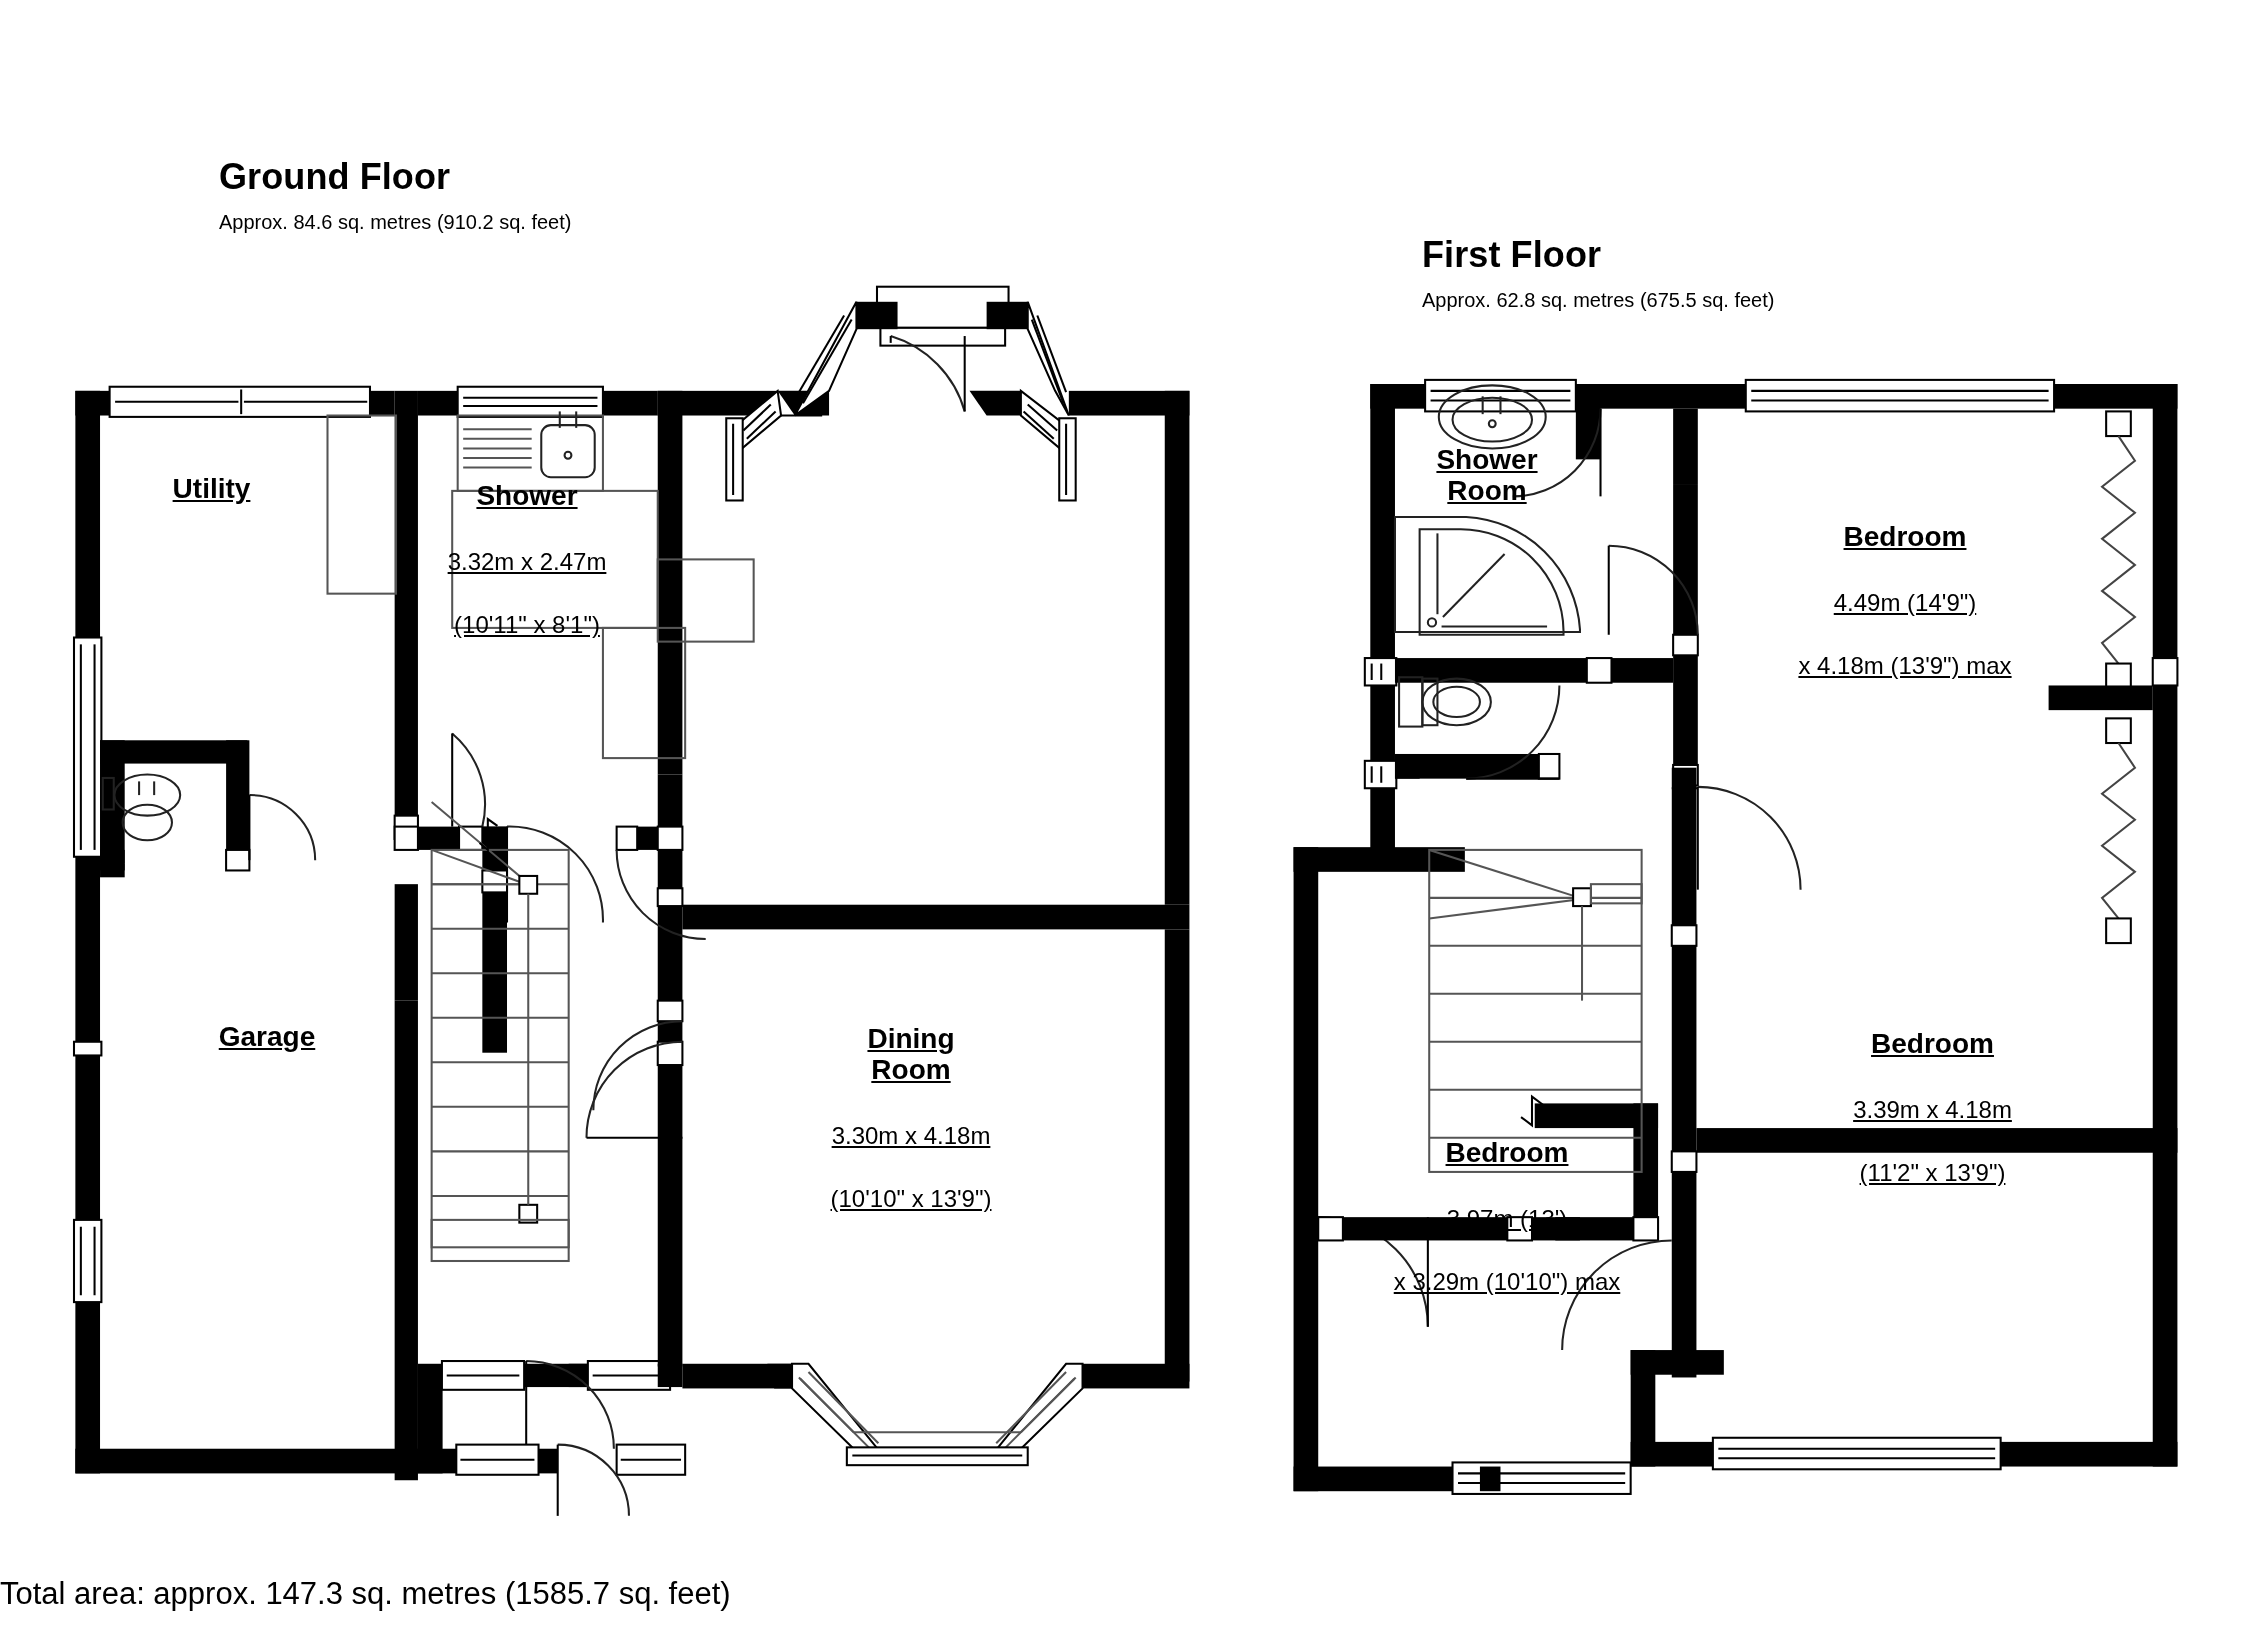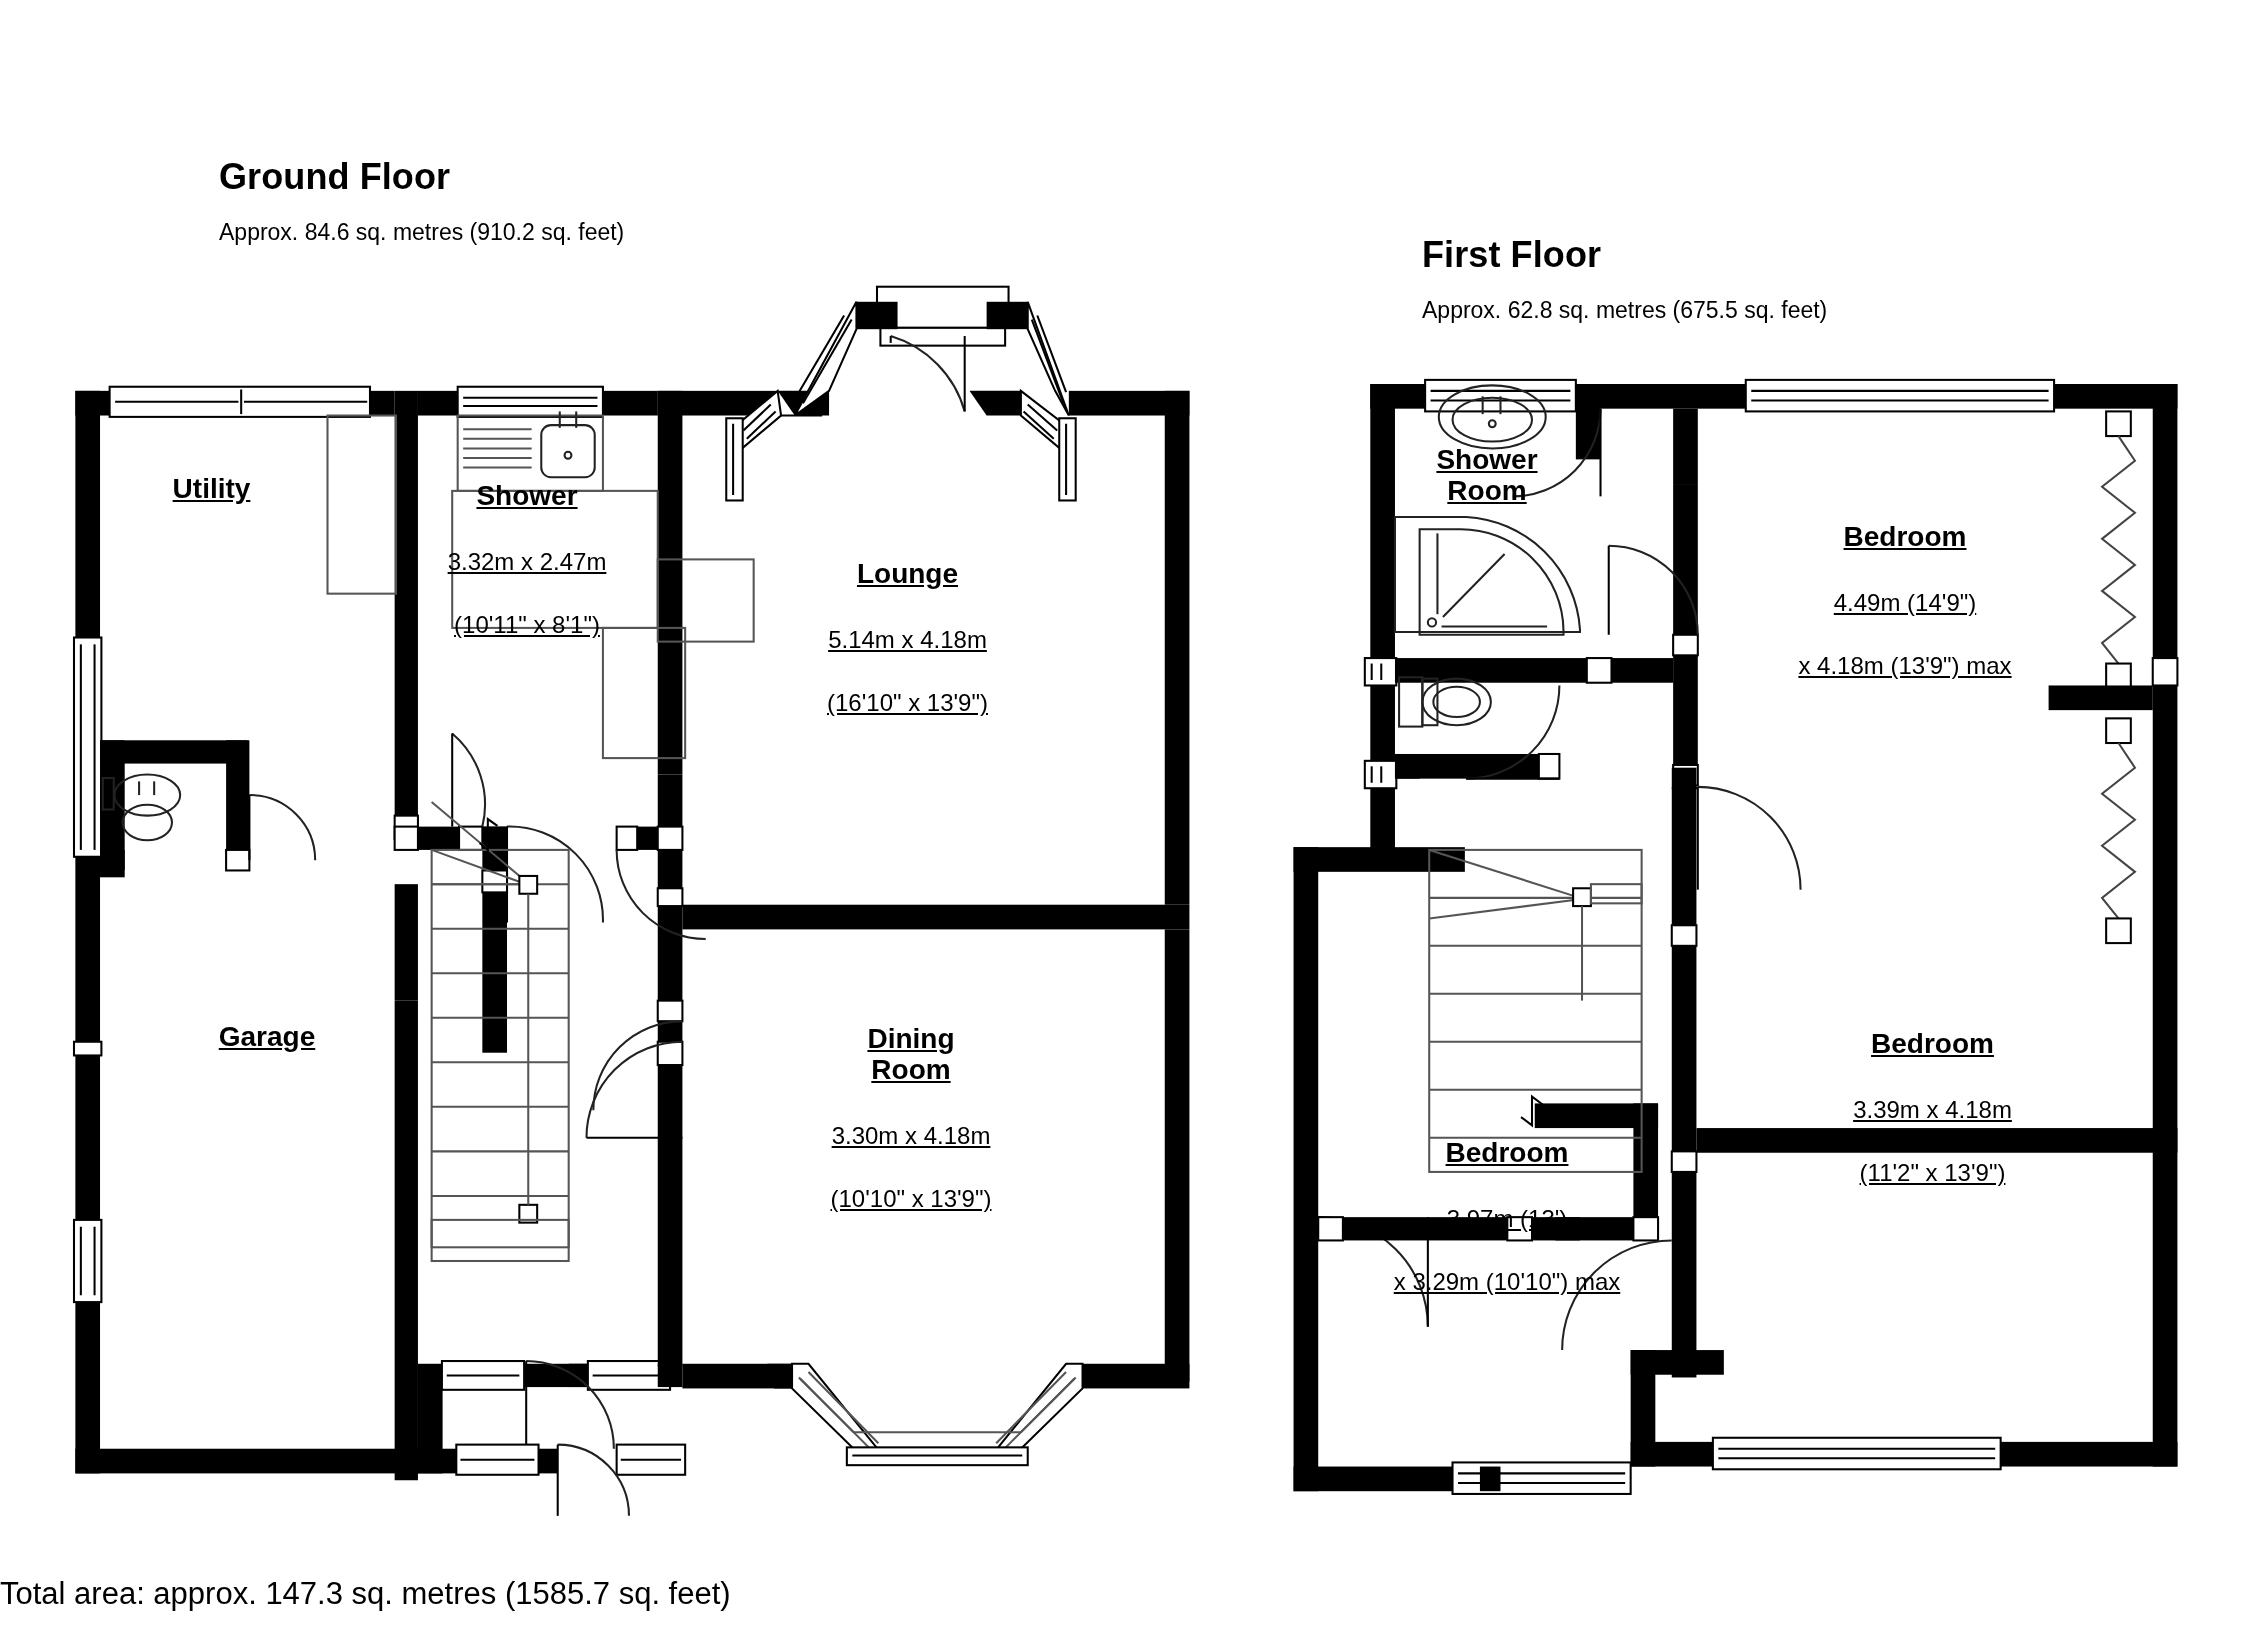--- a/index.html
+++ b/index.html
@@ -13,21 +13,21 @@
   }
   #plan-root{position:absolute;left:0;top:0;width:2261px;height:1645px;}
   svg.plan{position:absolute;left:0;top:0;width:2261px;height:1645px;}
 
   .title-block{position:absolute;text-align:left;}
   .floor-title{
     font-size:36px;font-weight:bold;letter-spacing:0.1px;line-height:1.05;
     white-space:nowrap;
   }
   .floor-sub{
-    font-size:23px;font-weight:normal;margin-top:23px;white-space:nowrap;
+    font-size:20px;font-weight:normal;margin-top:15px;white-space:nowrap;
   }
 
   .room-label{position:absolute;text-align:center;line-height:1.14;text-decoration:underline;}
   .room-name{font-size:28px;font-weight:bold;white-space:nowrap;}
   .room-dim{font-size:24px;font-weight:normal;white-space:nowrap;margin-top:36px;}
   .room-name.two-line{line-height:1.1;}
 
   .footer{
     position:absolute;left:0;top:1576px;width:2261px;
     font-size:31px;font-weight:normal;
@@ -396,25 +396,20 @@
   <div class="room-label" style="left:88px;top:473px;width:247px;">
     <div class="room-name">Utility</div>
   </div>
 
   <div class="room-label" style="left:397px;top:480px;width:260px;">
     <div class="room-name">Shower</div>
     <div class="room-dim">3.32m x 2.47m</div>
     <div class="room-dim">(10'11" x 8'1")</div>
   </div>
 
-  <div class="room-label" style="left:757px;top:558px;width:301px;">
-    <div class="room-name">Lounge</div>
-    <div class="room-dim">5.14m x 4.18m</div>
-    <div class="room-dim">(16'10" x 13'9")</div>
-  </div>
 
   <div class="room-label" style="left:767px;top:1024px;width:288px;">
     <div class="room-name two-line">Dining</div>
     <div class="room-name two-line">Room</div>
     <div class="room-dim">3.30m x 4.18m</div>
     <div class="room-dim">(10'10" x 13'9")</div>
   </div>
 
   <div class="room-label" style="left:130px;top:997px;width:274px;margin-top:24px;">
     <div class="room-name">Garage</div>

